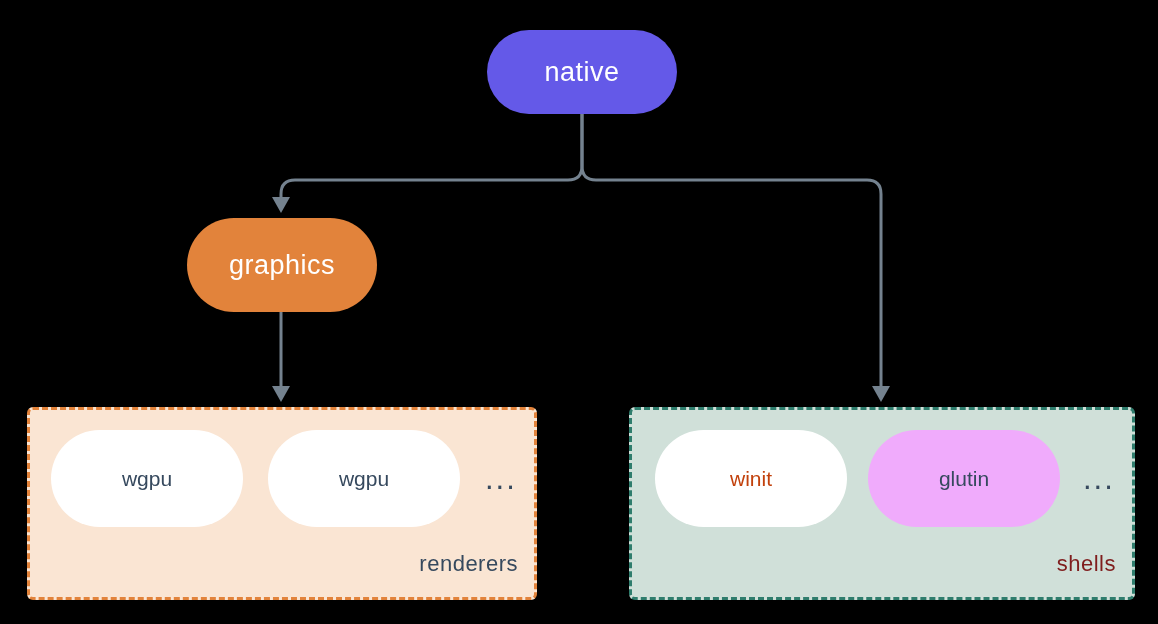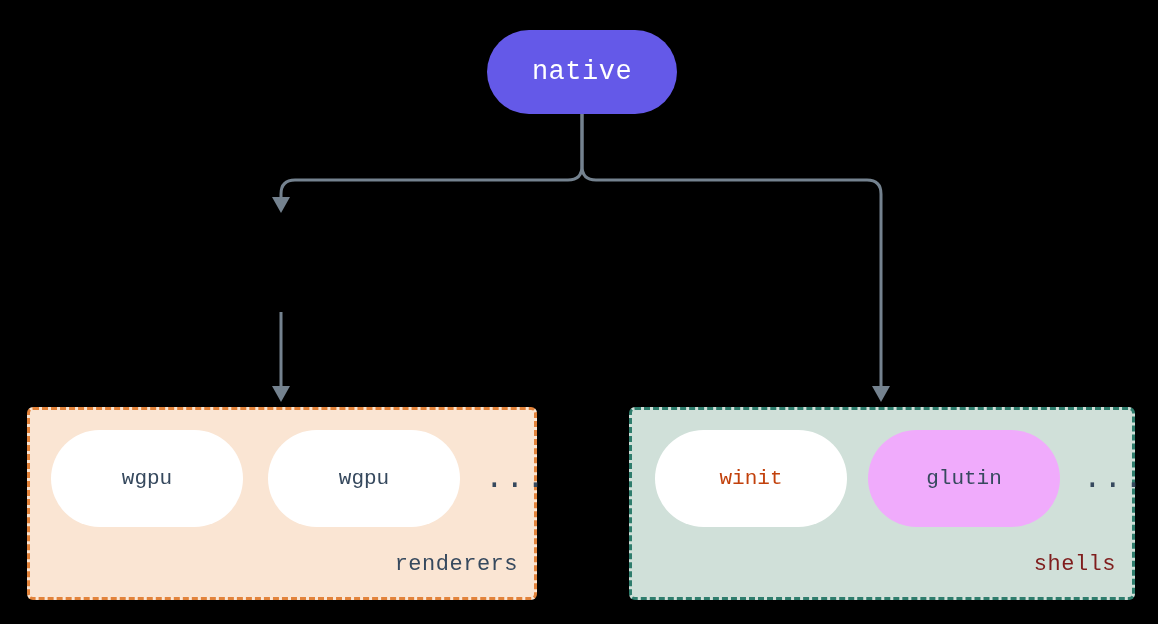--- a/index.html
+++ b/index.html
@@ -6,21 +6,21 @@
     margin: 0;
     padding: 0;
     background: #000000;
   }
   .canvas {
     position: relative;
     width: 1158px;
     height: 624px;
     background: #000000;
     overflow: hidden;
-    font-family: Liberation Mono, monospace;
+    font-family: Liberation Sans, sans-serif;
   }
   .edges {
     position: absolute;
     left: 0;
     top: 0;
     width: 1158px;
     height: 624px;
     pointer-events: none;
   }
   .edges path {
@@ -121,20 +121,23 @@
     <g>
       <path d="M 281 312 L 281 387"></path>
       <polygon points="272,386 290,386 281,402"></polygon>
     </g>
   </svg>
 
   <div class="node node-native" style="background: rgb(100, 89, 232); color: rgb(255, 255, 255);">
     <span>native</span>
   </div>
 
+  <div class="node node-graphics" style="background: rgb(226, 131, 59); color: rgb(255, 255, 255);">
+    <span>graphics</span>
+  </div>
 
   <div class="group-box group-renderers" style="background: rgb(250, 229, 211); border-color: rgb(226, 131, 59);">
     <div class="pill pill-1" style="background: rgb(255, 255, 255); color: rgb(54, 73, 94);">
       <span>wgpu</span>
     </div>
     <div class="pill pill-2" style="background: rgb(255, 255, 255); color: rgb(54, 73, 94);">
       <span>wgpu</span>
     </div>
     <span class="ellipsis" style="color: rgb(54, 73, 94);">...</span>
     <span class="group-label" style="color: rgb(54, 73, 94);">renderers</span>

